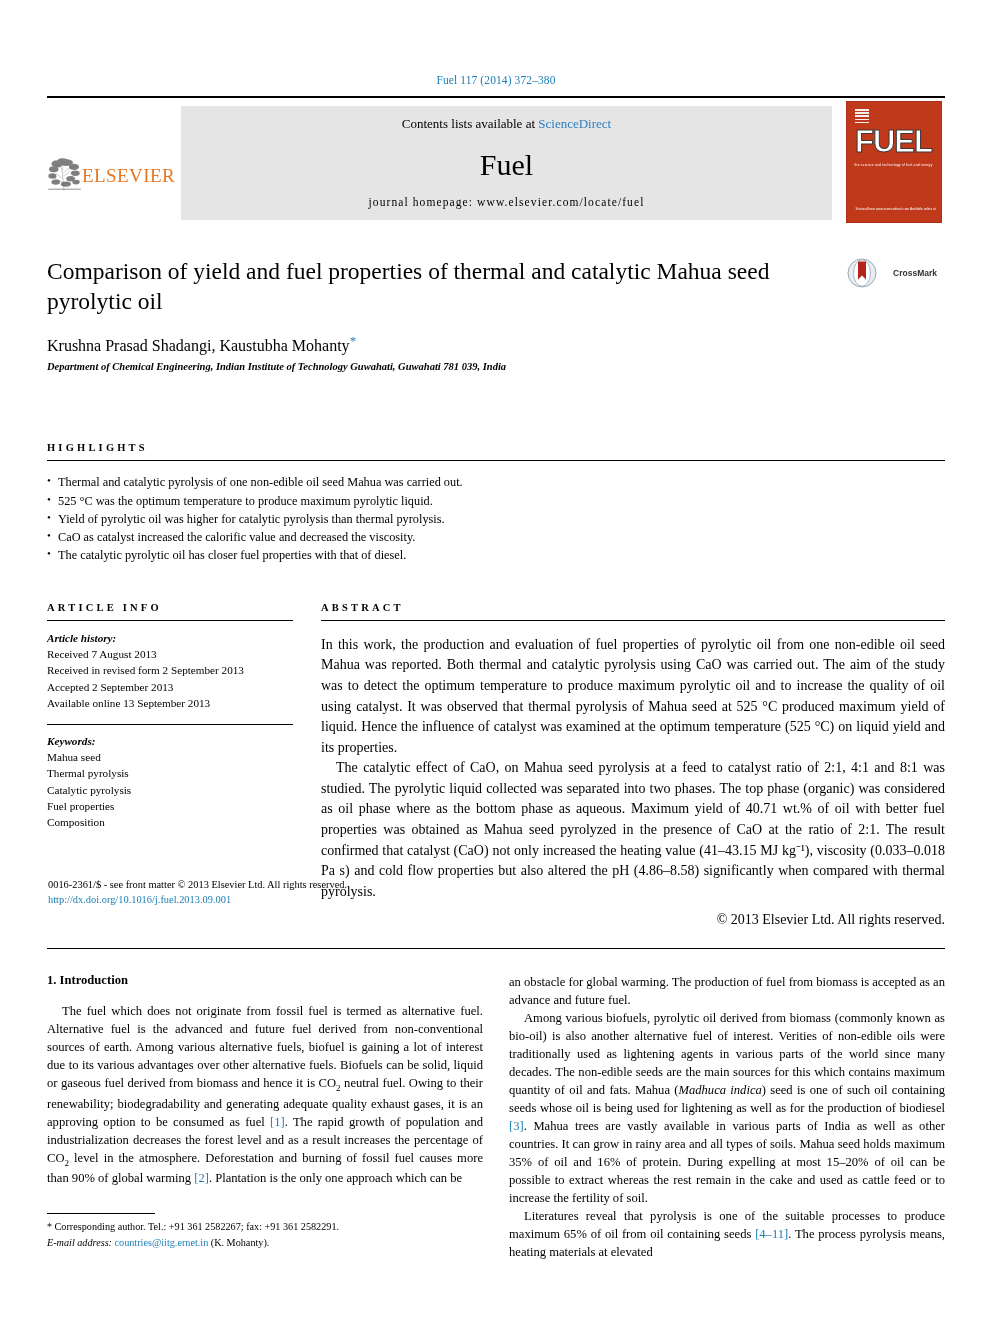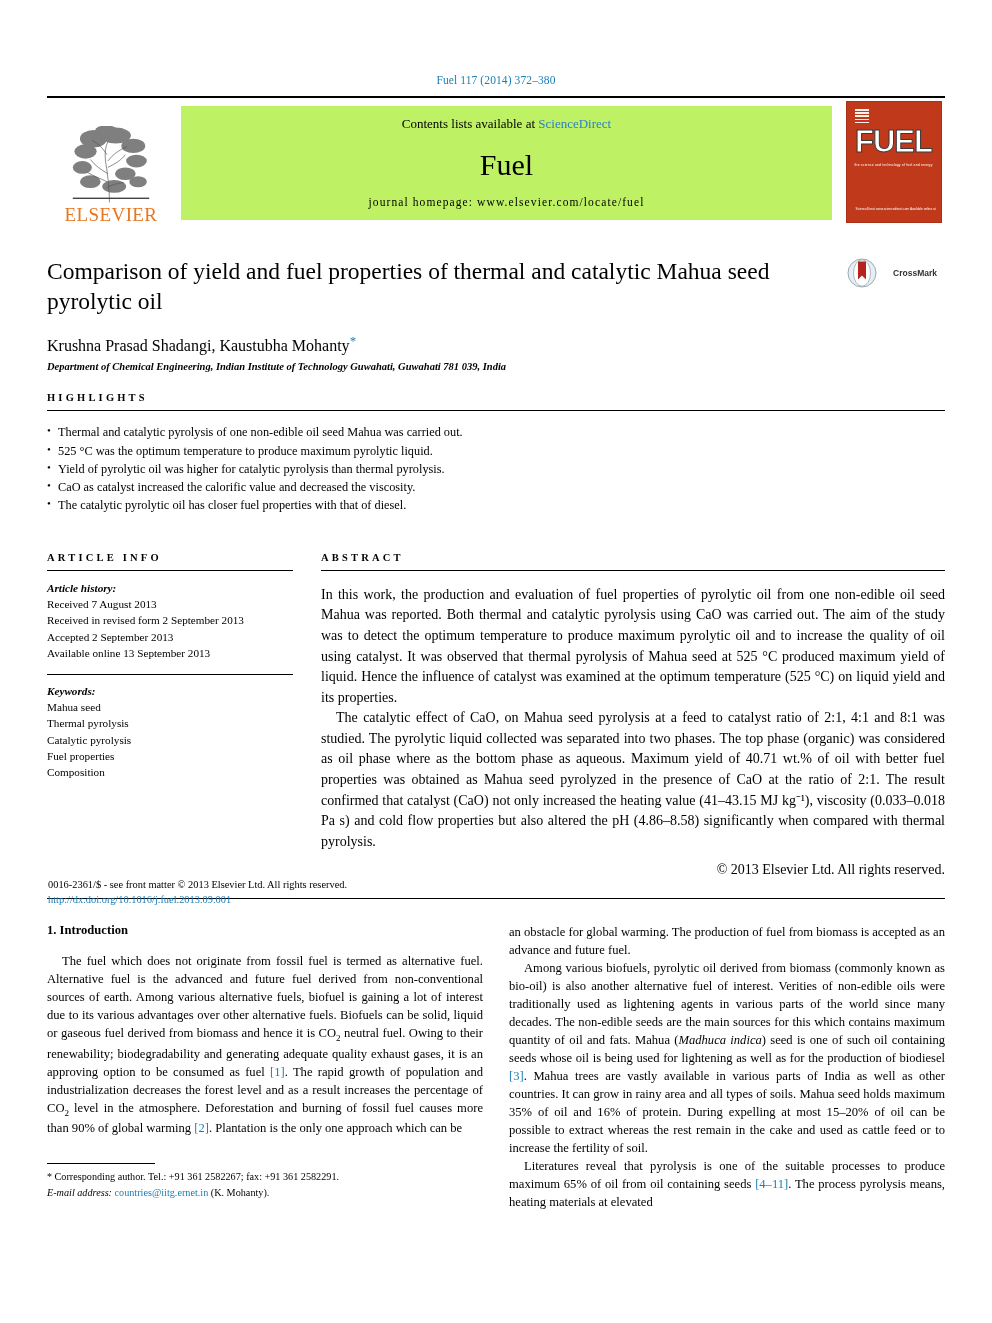--- a/index.html
+++ b/index.html
@@ -38,40 +38,40 @@
     margin-top: 10px;
     border-top: 2px solid #000;
     display: flex;
     align-items: stretch;
     height: 128px;
   }
   .masthead-logo {
     width: 128px;
     flex: 0 0 128px;
     display: flex;
-    flex-direction: column;
+    flex-direction: row;
     justify-content: flex-end;
     align-items: center;
     padding-bottom: 2px;
     box-sizing: border-box;
     margin-top: 28px;
   }
   .tree-svg { display:block; }
   .elsevier-word {
     font-family: "Liberation Serif", serif;
     font-size: 19px;
     letter-spacing: 0.4px;
     color: #e87722;
     font-weight: 400;
     line-height: 1;
     margin-top: 1px;
   }
   .masthead-center {
     flex: 1 1 auto;
-    background: #bef264;
+    background: #e5e5e5;
     margin: 8px 10px 6px 6px;
     display: flex;
     flex-direction: column;
     justify-content: space-between;
     align-items: center;
     padding: 10px 0 12px 0;
     box-sizing: border-box;
   }
   .contents-line {
     font-size: 13px;
@@ -187,21 +187,21 @@
   }
 
   
   .section-head {
     font-family: "Liberation Serif", serif;
     font-size: 10.5px;
     font-weight: bold;
     letter-spacing: 3.2px;
   }
   .highlights {
-    margin-top: 20px;
+    margin-top: 70px;
   }
   .rule-thin { border-top: 1px solid #000; margin-top: 7px; }
   .highlight-list {
     margin: 12px 0 0 0;
     padding: 0;
     list-style: none;
     font-size: 12.3px;
     line-height: 1.47;
   }
   .highlight-list li { position: relative; padding-left: 11px; }

